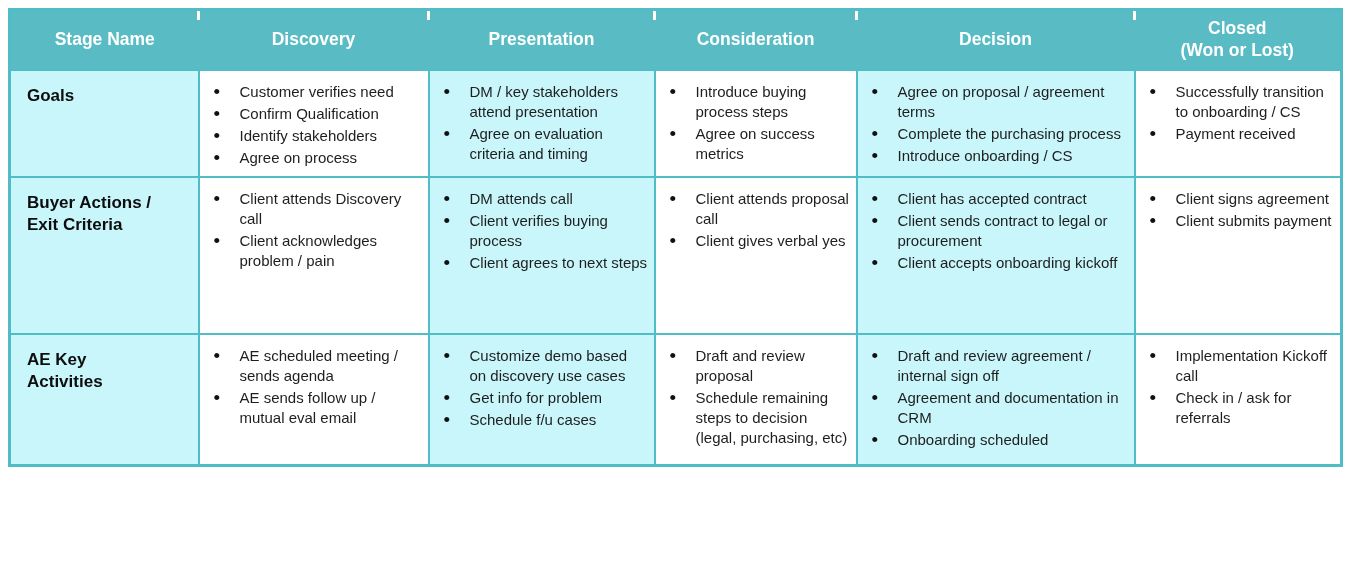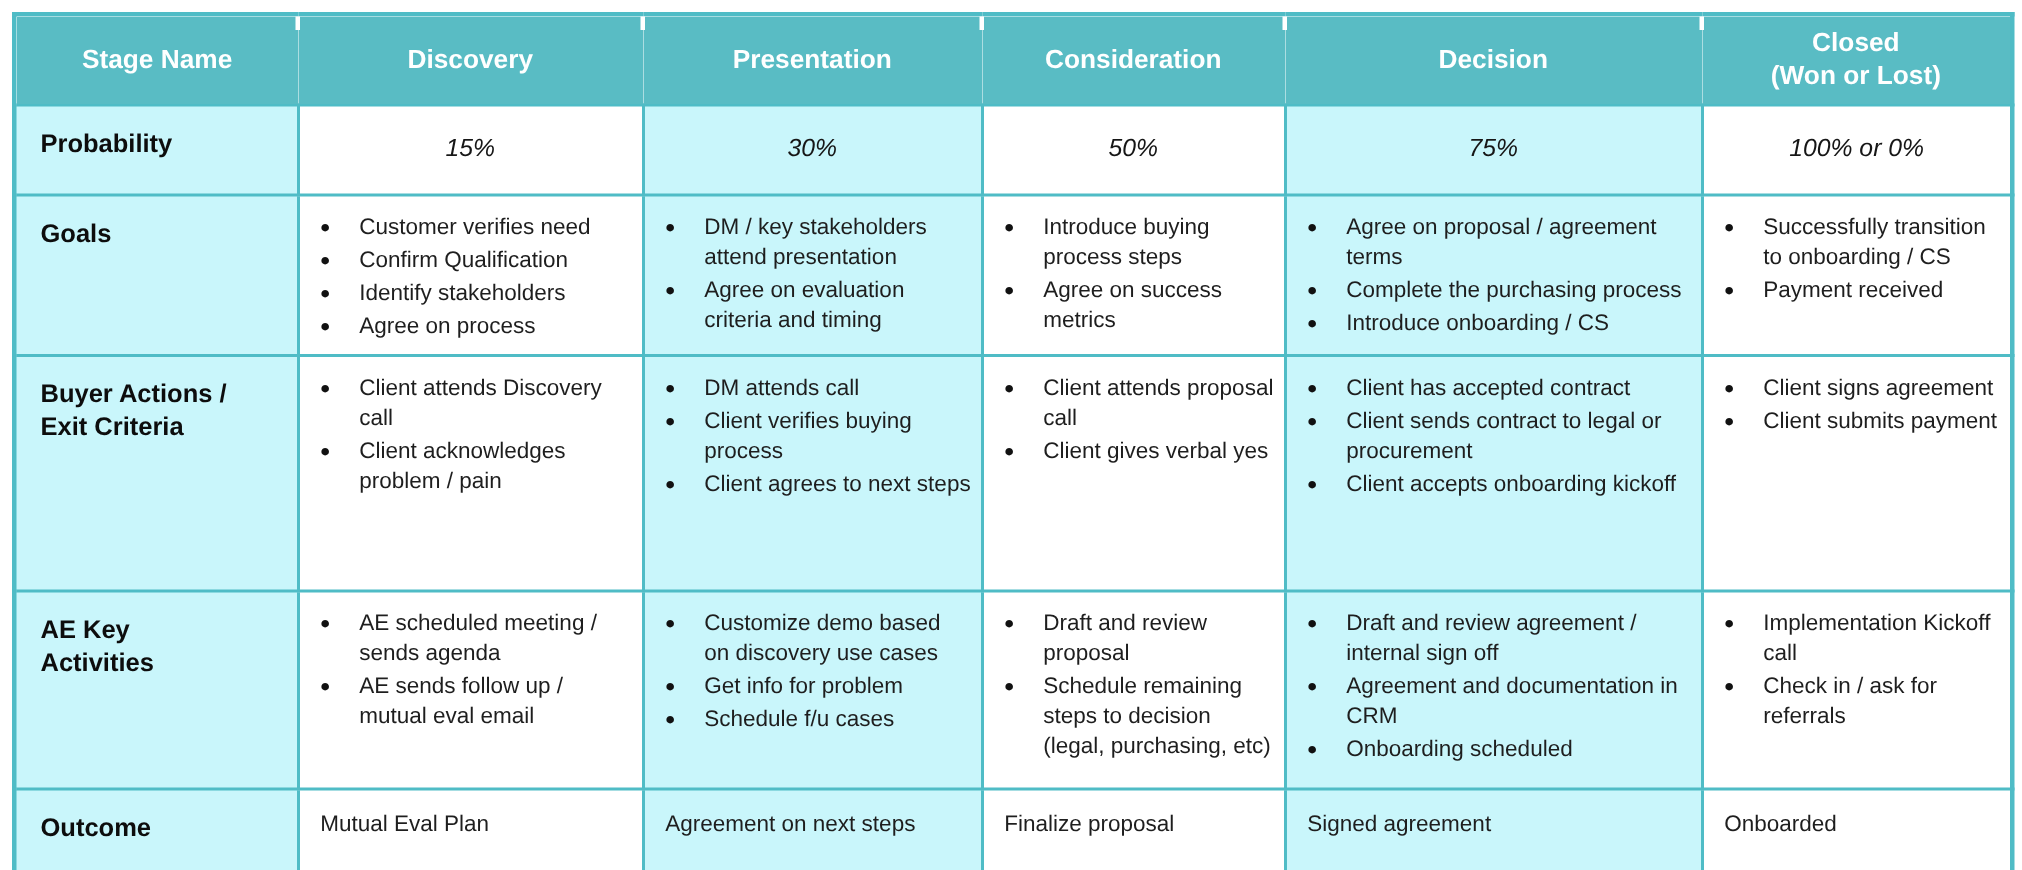--- a/index.html
+++ b/index.html
@@ -118,28 +118,20 @@
       <th>Stage Name</th>
       <th>Discovery</th>
       <th>Presentation</th>
       <th>Consideration</th>
       <th>Decision</th>
       <th>Closed
 (Won or Lost)</th>
     </tr>
   </thead>
   <tbody>
-    <tr class="row-probability">
-      <th>Probability</th>
-      <td class="prob">15%</td>
-      <td class="prob">30%</td>
-      <td class="prob">50%</td>
-      <td class="prob">75%</td>
-      <td class="prob">100% or 0%</td>
-    </tr>
     <tr class="row-goals">
       <th>Goals</th>
       <td class="bullets">
           <ul>
             <li>Customer verifies need</li>
             <li>Confirm Qualification</li>
             <li>Identify stakeholders</li>
             <li>Agree on process</li>
           </ul>
         </td>
@@ -234,22 +226,14 @@
             <li>Onboarding scheduled</li>
           </ul>
         </td>
       <td class="bullets">
           <ul>
             <li>Implementation Kickoff call</li>
             <li>Check in / ask for referrals</li>
           </ul>
         </td>
     </tr>
-    <tr class="row-outcome">
-      <th>Outcome</th>
-      <td class="outcome">Mutual Eval Plan</td>
-      <td class="outcome">Agreement on next steps</td>
-      <td class="outcome">Finalize proposal</td>
-      <td class="outcome">Signed agreement</td>
-      <td class="outcome">Onboarded</td>
-    </tr>
   </tbody>
 </table>
 
 </body></html>

